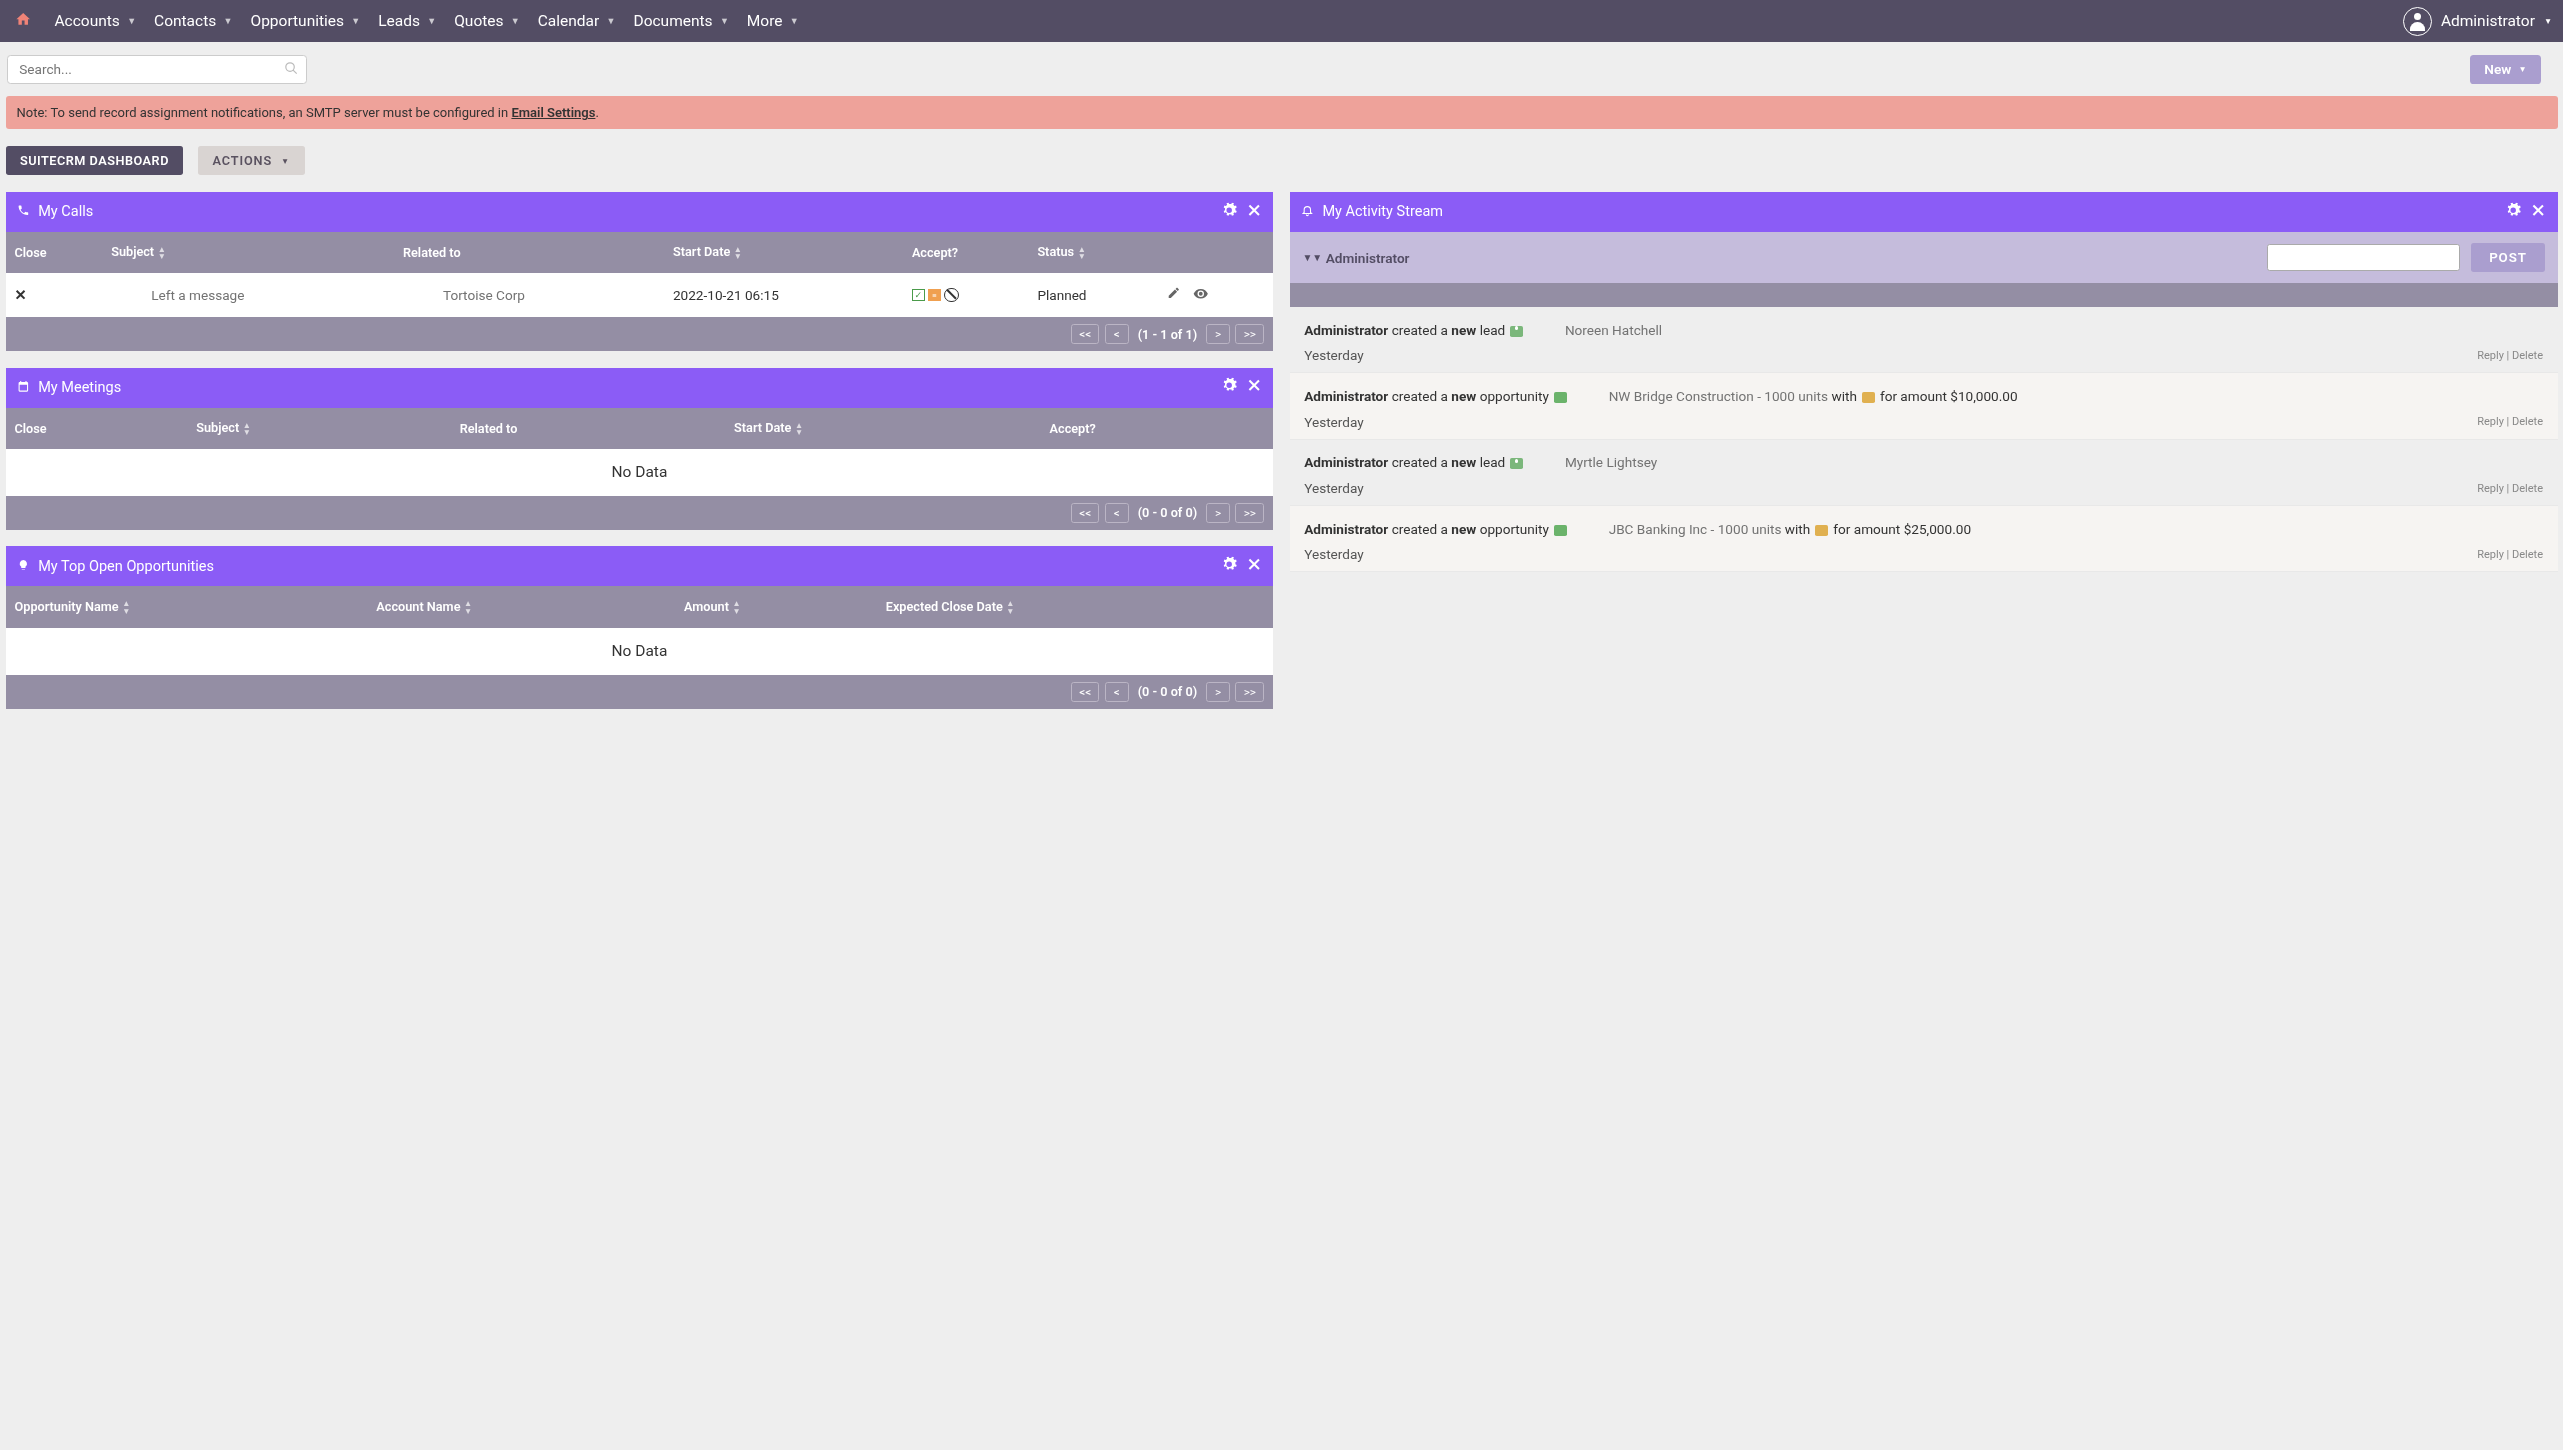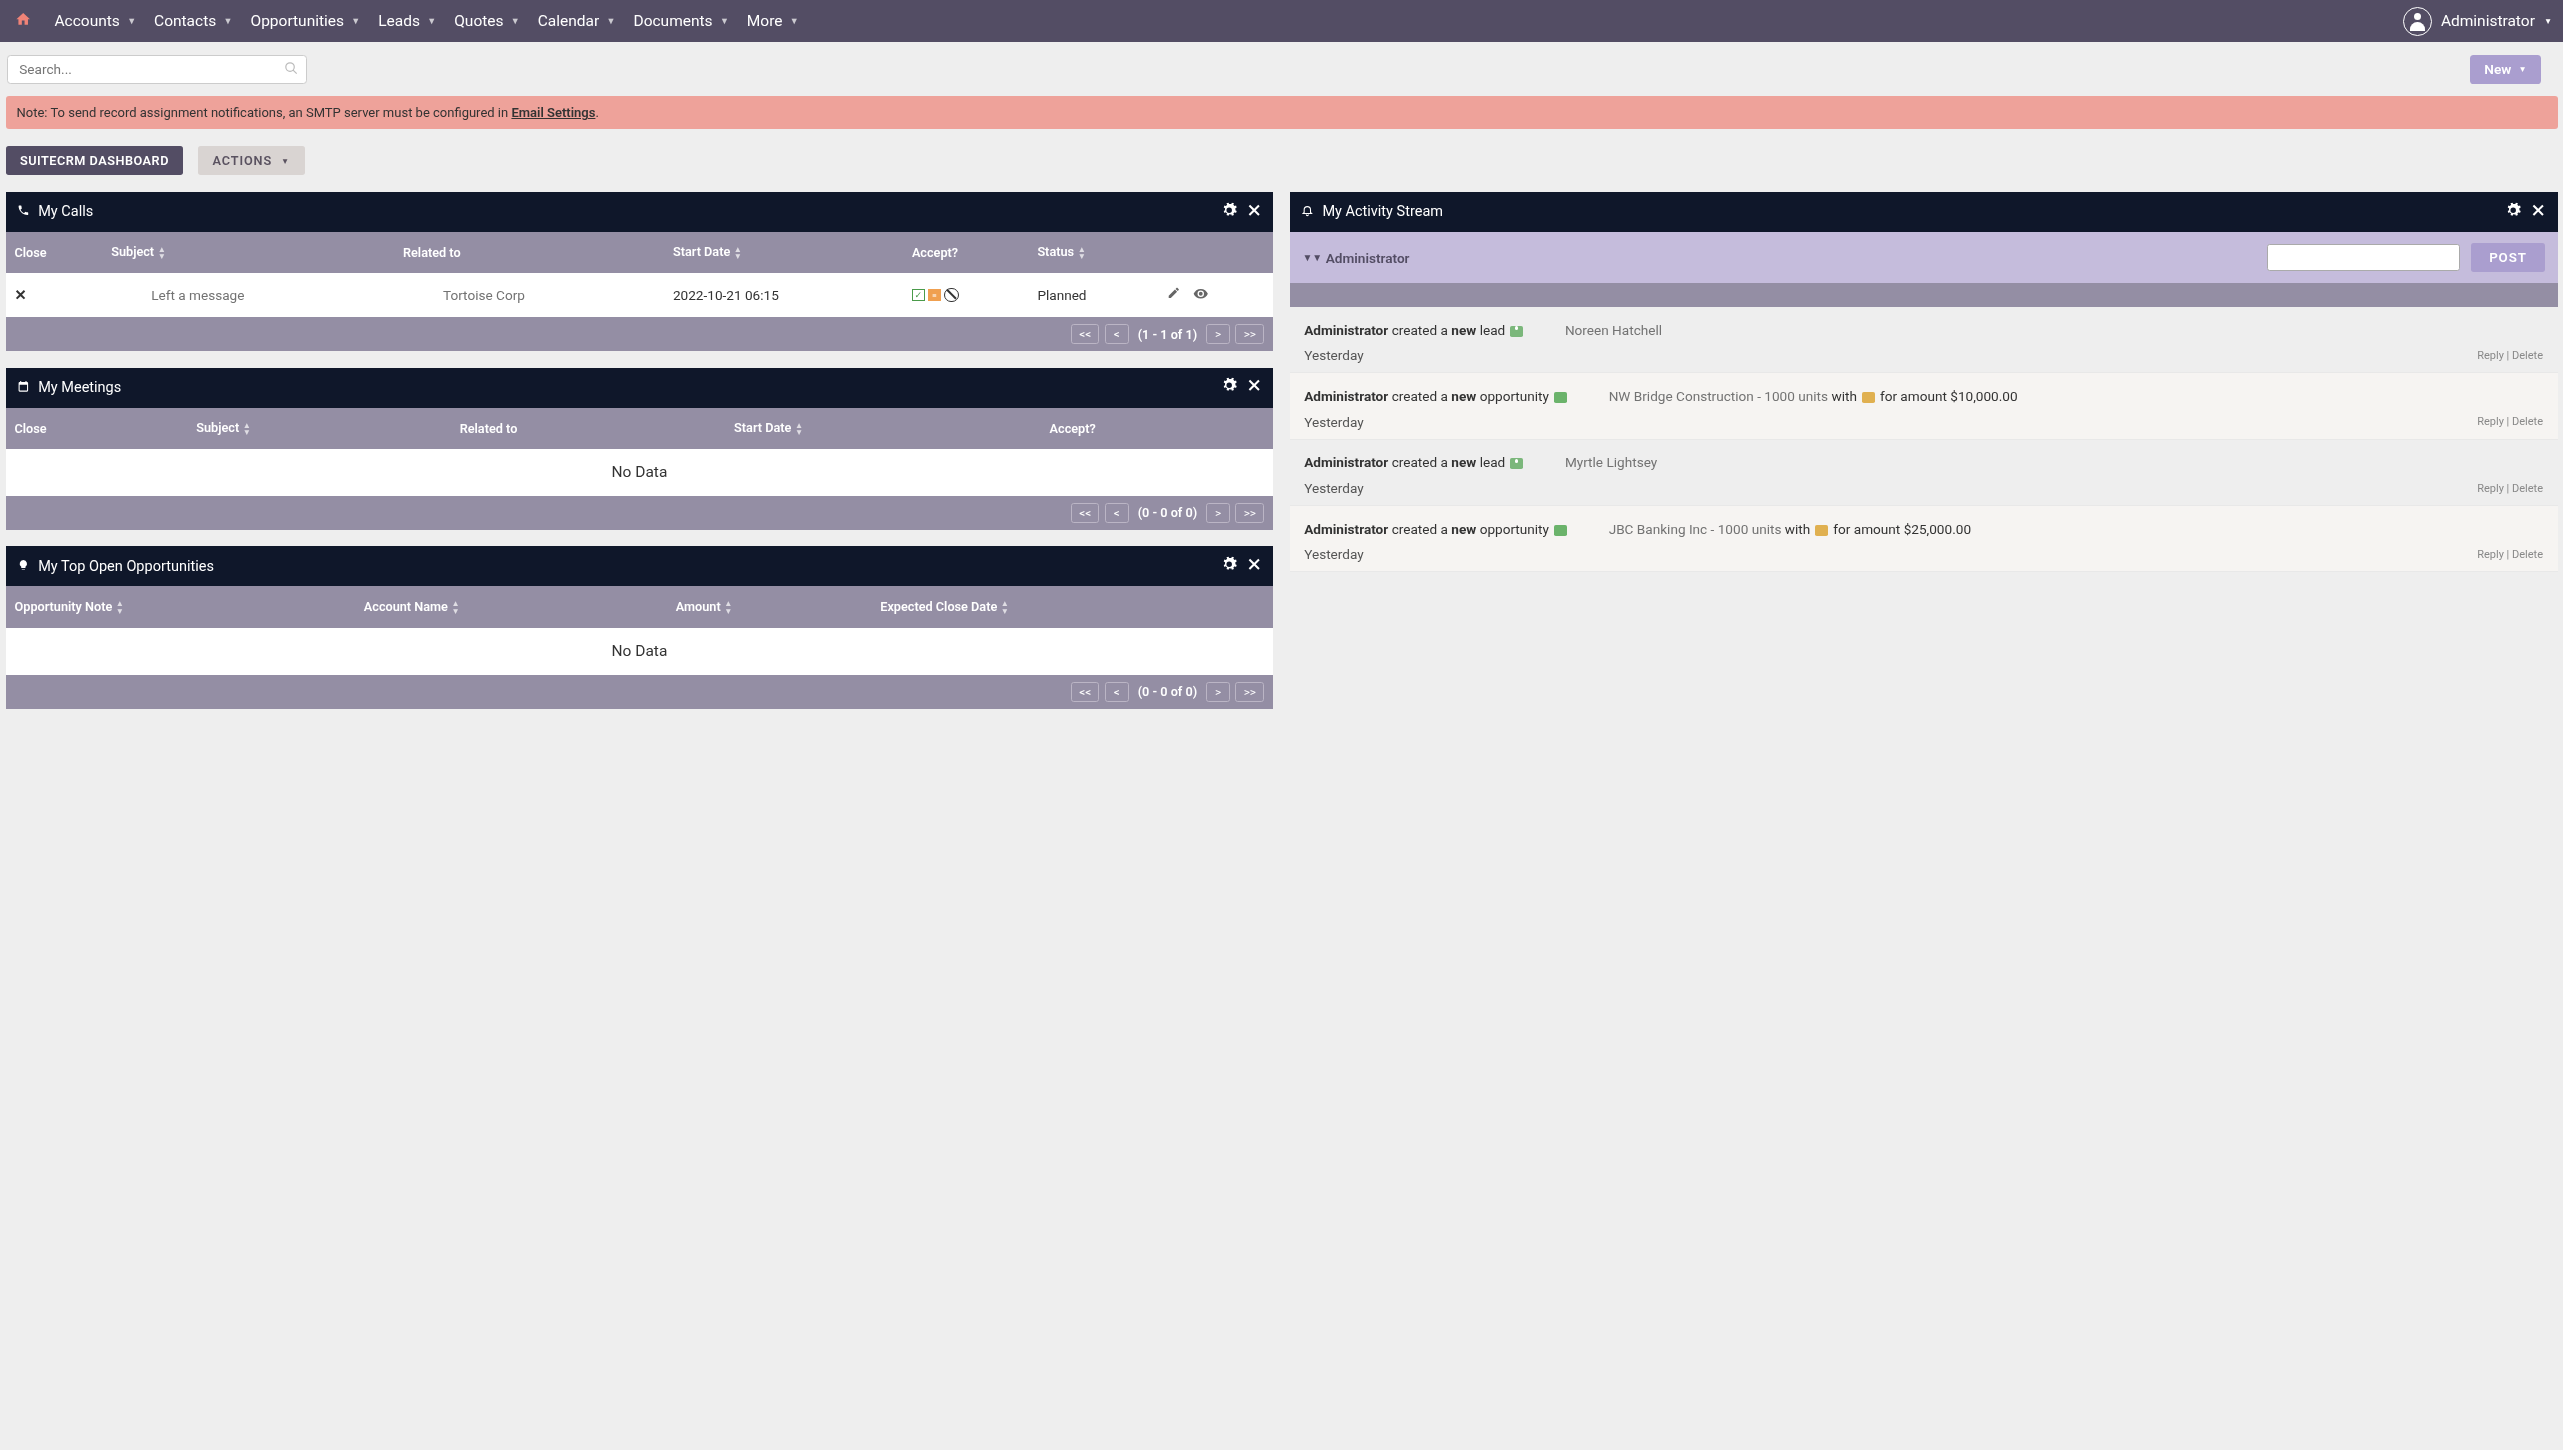--- a/index.html
+++ b/index.html
@@ -187,21 +187,21 @@
 }
 .col-left, .col-right {
   flex: 1;
 }
 
 
 .dashlet {
   margin-bottom: 16.4px;
 }
 .dashlet-header {
-  background: #0f172a;
+  background: #8b5cf6;
   color: #fff;
   height: 40px;
   display: flex;
   align-items: center;
   padding: 0 11px;
   justify-content: space-between;
 }
 .dh-left {
   display: flex;
   align-items: center;
@@ -673,21 +673,21 @@
               </svg></span>
           <span><svg width="16.4" height="16.4" viewBox="0 0 24 24" fill="none" stroke="currentColor" stroke-width="3">
                 <line x1="5" y1="5" x2="19" y2="19"></line>
                 <line x1="19" y1="5" x2="5" y2="19"></line>
               </svg></span>
         </div>
       </div>
       <table class="dash-table">
         <thead>
           <tr>
-            <th><span>Opportunity Note</span><span class="sort-arrows">▲<br>▼</span></th>
+            <th><span>Opportunity Name</span><span class="sort-arrows">▲<br>▼</span></th>
             <th><span>Account Name</span><span class="sort-arrows">▲<br>▼</span></th>
             <th><span>Amount</span><span class="sort-arrows">▲<br>▼</span></th>
             <th><span>Expected Close Date</span><span class="sort-arrows">▲<br>▼</span></th>
           </tr>
         </thead>
       </table>
       <div class="no-data">No Data</div>
       <div class="pager">
         <button class="pager-btn">&lt;&lt;</button>
         <button class="pager-btn">&lt;</button>

